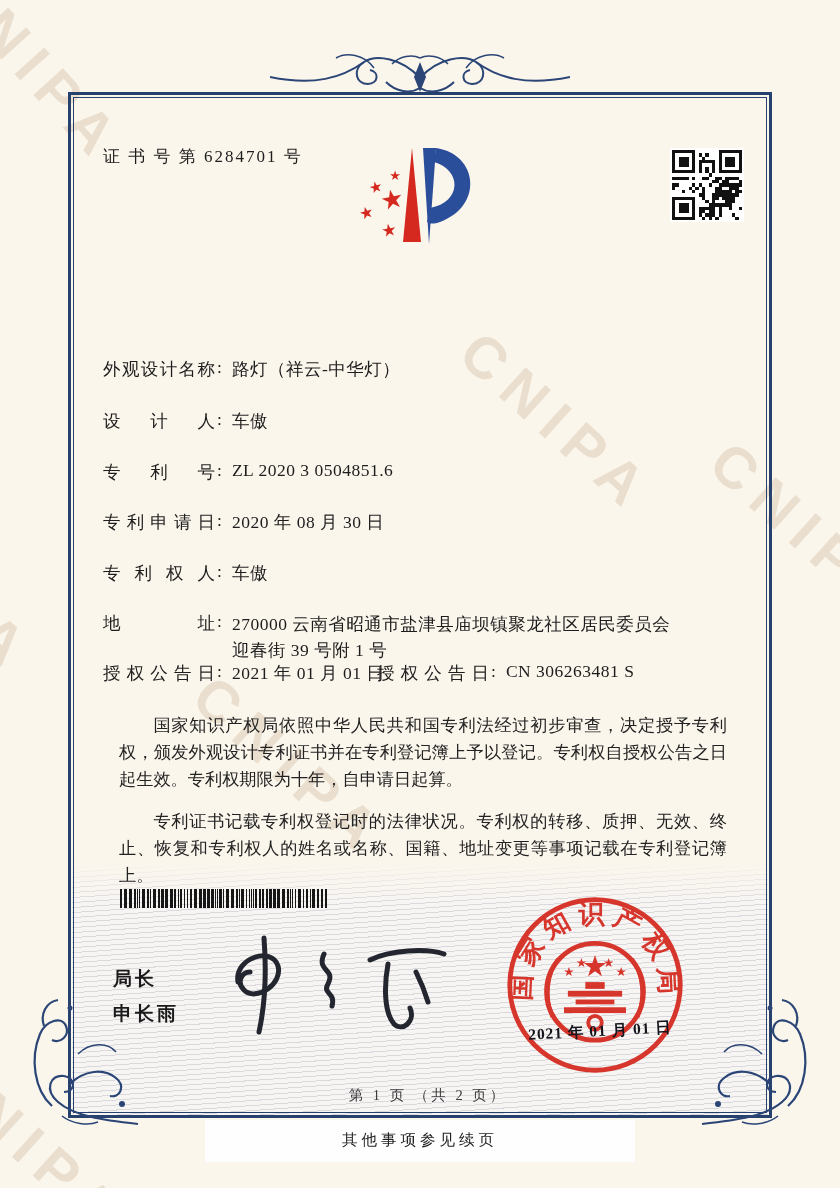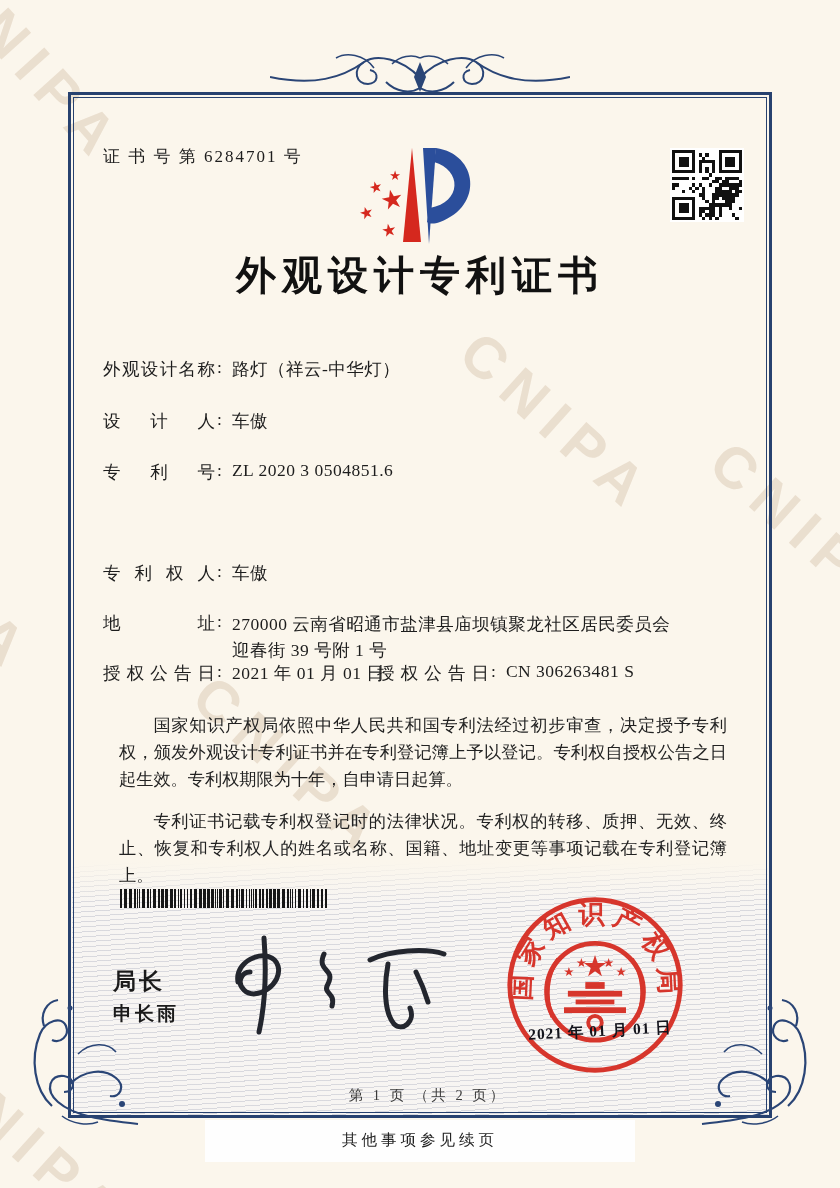--- a/index.html
+++ b/index.html
@@ -64,21 +64,21 @@
   .barcode{
     position:absolute; left:120px; top:889px; height:19px; width:216px;
     display:flex; align-items:stretch;
   }
   .barcode .bar{ background:#161616; }
   .barcode .gap{ background:transparent; }
   
   .signer-title{
     position:absolute; left:113px; top:966px;
     font-family:"Liberation Sans","DejaVu Sans",sans-serif;
-    font-weight:bold; font-size:23px; letter-spacing:3px; color:#1b1b1b;
+    font-weight:bold; font-size:19px; letter-spacing:3px; color:#1b1b1b;
   }
   .signer-name{
     position:absolute; left:113px; top:1001px;
     font-family:"Liberation Sans","DejaVu Sans",sans-serif;
     font-weight:bold; font-size:19px; letter-spacing:3px; color:#1b1b1b;
   }
   .signature{ position:absolute; left:218px; top:928px; width:240px; height:115px; }
   
   .seal{ position:absolute; left:503px; top:893px; width:184px; height:184px; }
   .seal-date{
@@ -383,30 +383,32 @@
     <polygon points="60,8 51,102 69,102" fill="#d5281e"></polygon>
     <polygon points="71,8 84,8 77,104" fill="#2b4e9b"></polygon>
     <path d="M84,8 C126,14 132,66 88,82 C82,84 78,84 75,82 L78,68 C110,62 110,30 82,22 Z" fill="#2b4e9b"></path>
     <text x="43" y="40" font-size="13" fill="#d5281e" text-anchor="middle">★</text>
     <text x="25" y="52" font-size="15" fill="#d5281e" text-anchor="middle" transform="rotate(-14 25 52)">★</text>
     <text x="42" y="68" font-size="26" fill="#d5281e" text-anchor="middle" transform="rotate(-12 42 68)">★</text>
     <text x="16" y="78" font-size="16" fill="#d5281e" text-anchor="middle" transform="rotate(-16 16 78)">★</text>
     <text x="38" y="96" font-size="17" fill="#d5281e" text-anchor="middle" transform="rotate(-10 38 96)">★</text>
   </svg>
 
-  <div class="title">外观设计专利证书</div>
 
   <div class="field" style="top:357px;">
     <span class="flabel">外观设计名称</span><span class="colon">:</span><span class="fvalue">路灯（祥云-中华灯）</span>
   </div>
   <div class="field" style="top:409px;">
     <span class="flabel">设计人</span><span class="colon">:</span><span class="fvalue">车傲</span>
   </div>
   <div class="field" style="top:460px;">
     <span class="flabel">专利号</span><span class="colon">:</span><span class="fvalue">ZL 2020 3 0504851.6</span>
+  </div>
+  <div class="field" style="top:510px;">
+    <span class="flabel">专利申请日</span><span class="colon">:</span><span class="fvalue">2020 年 08 月 30 日</span>
   </div>
   <div class="field" style="top:561px;">
     <span class="flabel">专利权人</span><span class="colon">:</span><span class="fvalue">车傲</span>
   </div>
   <div class="field" style="top:611px;">
     <span class="flabel">地址</span><span class="colon">:</span><span class="fvalue addr-val"><span>270000  云南省昭通市盐津县庙坝镇聚龙社区居民委员会</span><br><span>迎春街 39 号附 1 号</span></span>
   </div>
   <div class="field" style="top:661px;">
     <span class="flabel">授权公告日</span><span class="colon">:</span><span class="fvalue">2021 年 01 月 01 日</span>
   </div>

